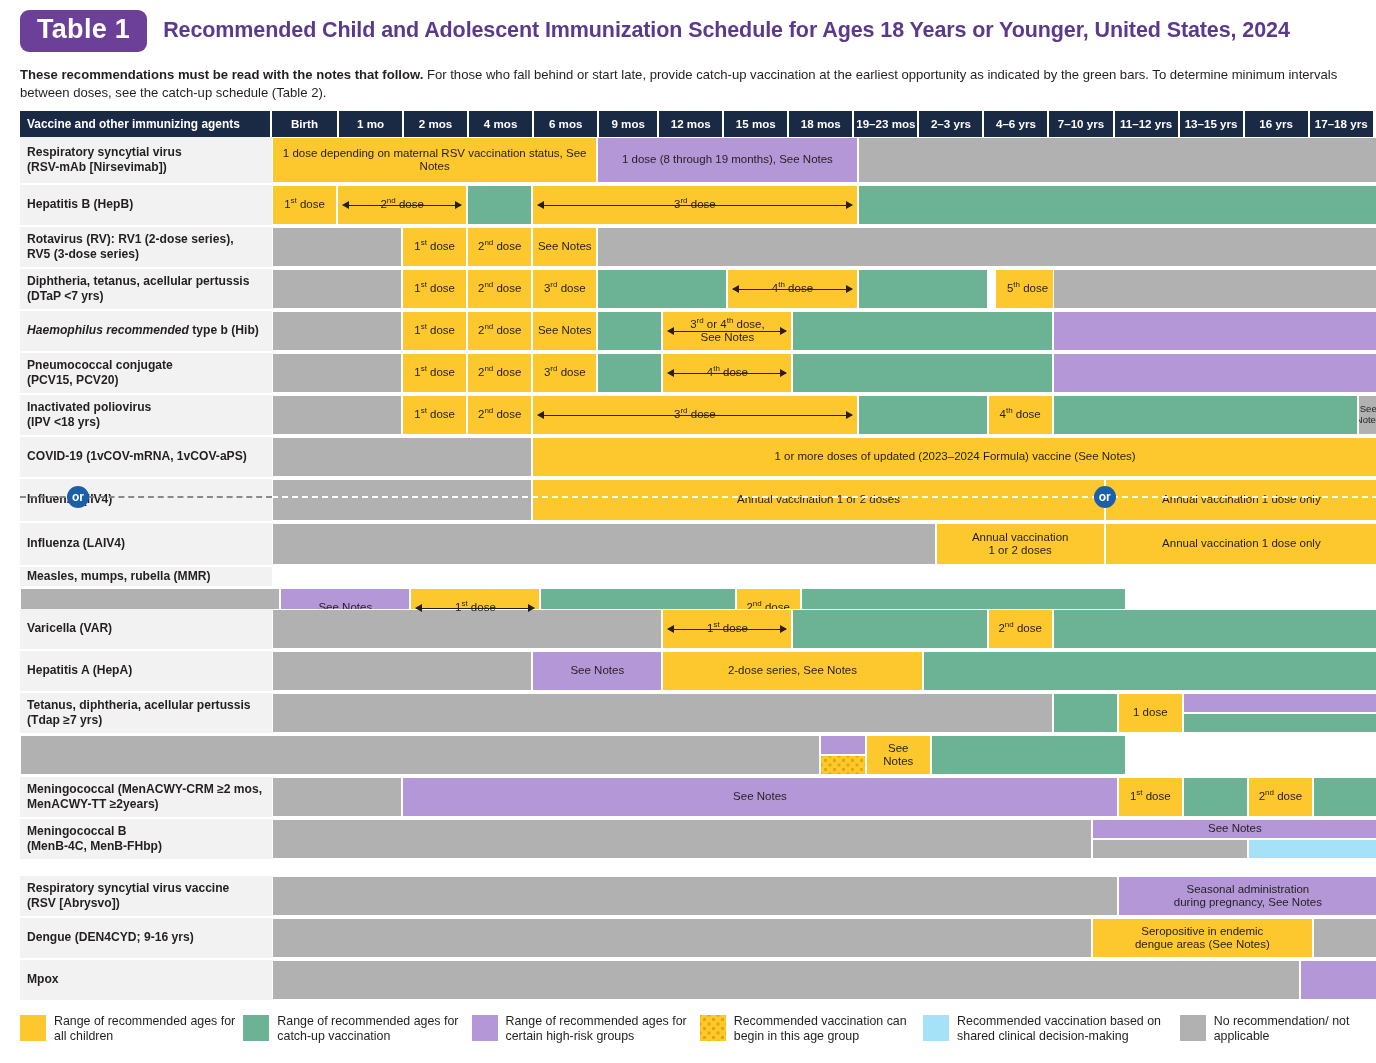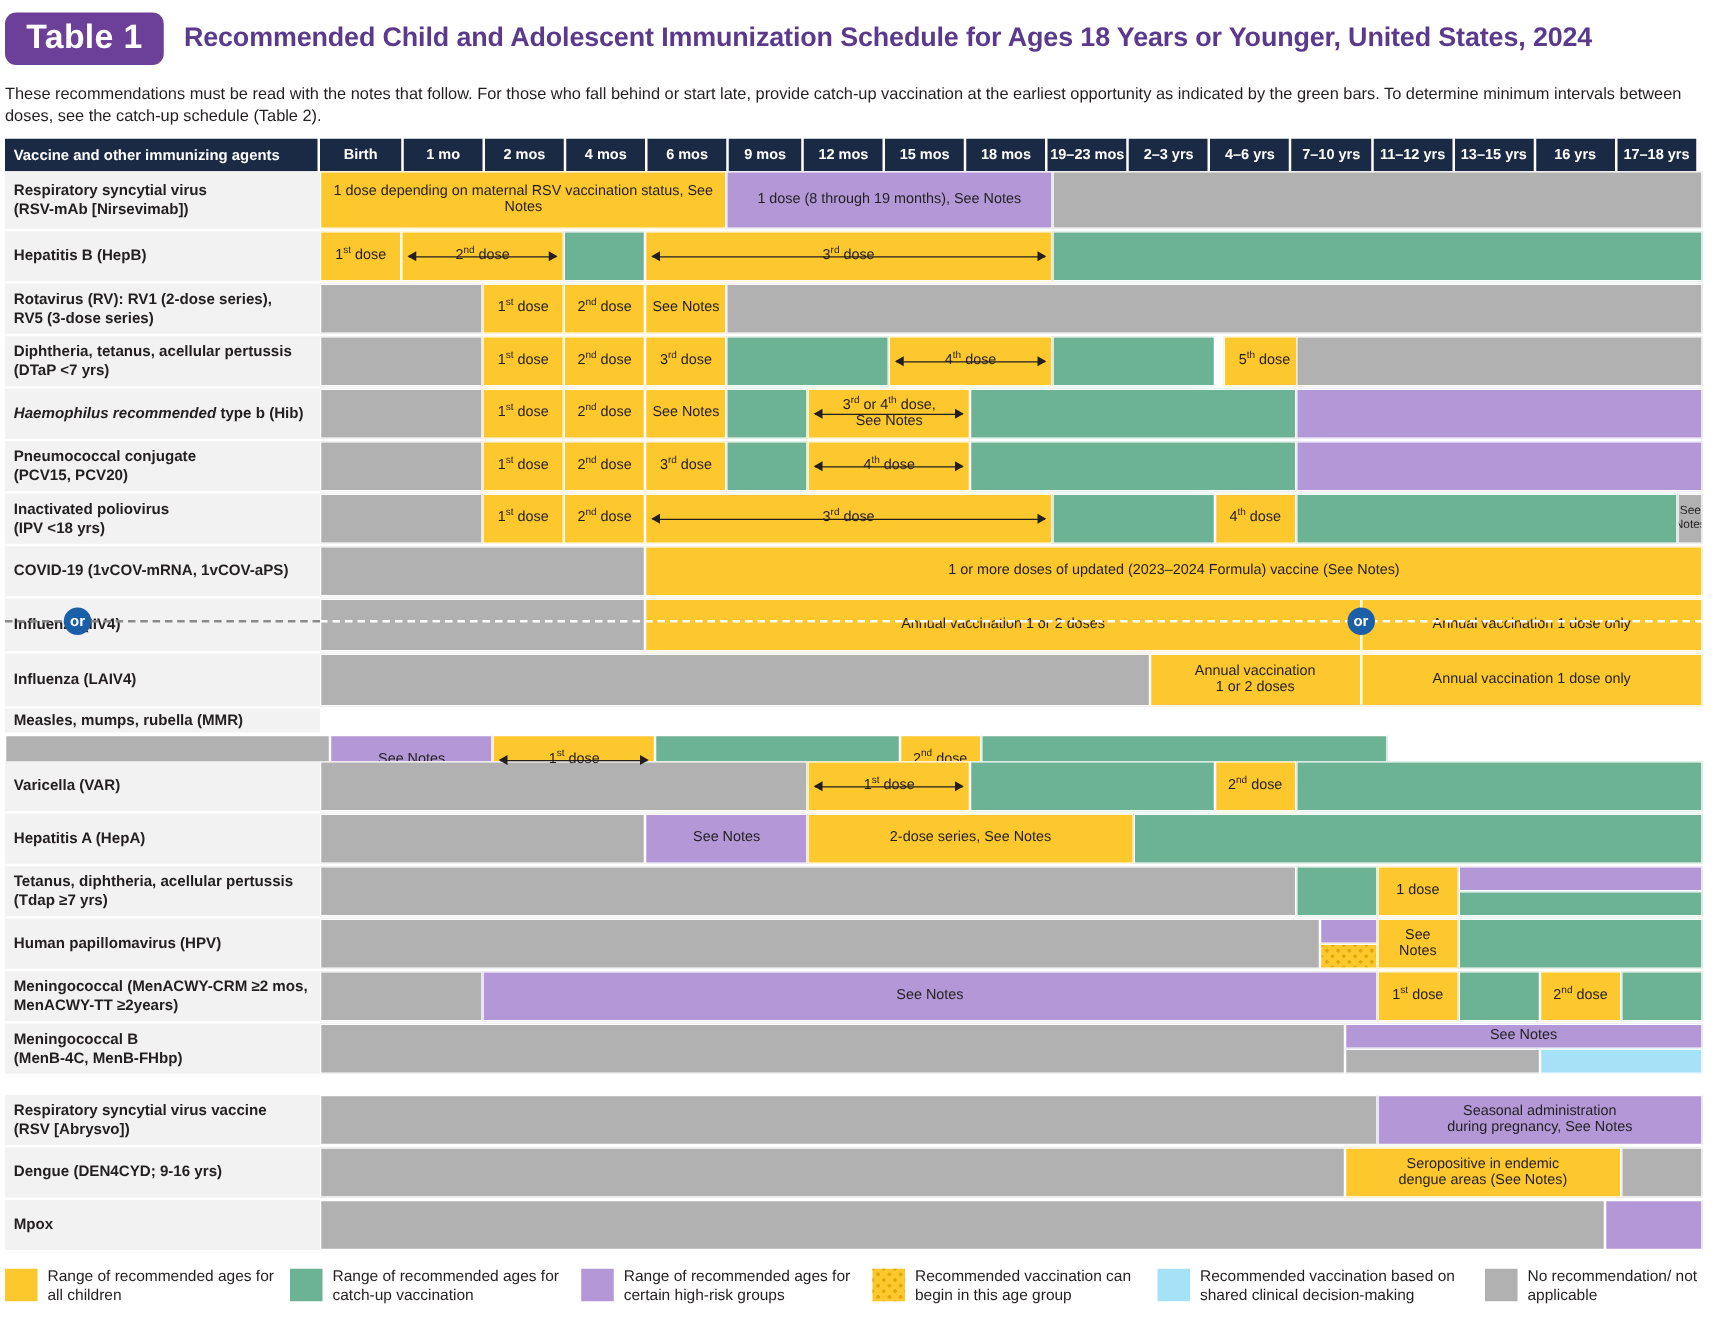--- a/index.html
+++ b/index.html
@@ -4,37 +4,37 @@
 <style>
   * { box-sizing: border-box; }
   html, body { margin:0; padding:0; }
   body {
     width:1376px; height:1063px;
     background:#ffffff;
     font-family:"Liberation Sans", sans-serif;
     color:#231f20;
     overflow:hidden;
   }
-  .page { position:relative; width:1376px; height:1063px; padding:0 0; }
+  .page { position:relative; width:1376px; height:1063px; padding:0 16px; }
 
   
   .titlebar { display:flex; align-items:center; padding:10px 4px 4px 4px; }
   .table-badge {
     background:#6c3f99; color:#fff; font-weight:bold; font-size:27px;
     padding:5px 17px 7px 17px; border-radius:9px; letter-spacing:.3px;
     line-height:1.1;
   }
   .title-text {
     color:#5b3a8e; font-weight:bold; font-size:21.5px; margin-left:16px;
     letter-spacing:-.1px;
   }
 
   
   .intro { font-size:13.1px; line-height:1.42; padding:10px 4px 8px 4px; color:#231f20; }
-  .intro b { font-weight:normal;margin-top:36px; }
+  .intro b { font-weight:bold;margin-top:36px; }
 
   
   .grid { position:relative; width:1360px; margin-left:4px; }
 
   .hdr { display:flex; height:26px; }
   .hdr-cell {
     background:#1b2a44; color:#fff; font-weight:bold; font-size:11.6px;
     display:flex; align-items:center; justify-content:center;
     margin-right:2px; white-space:nowrap; overflow:hidden;
   }
@@ -385,23 +385,20 @@
             <div class="bar c-gray" style="left: 0px; width: 780.706px; top: 0px; height: 40px;"></div>
             <div class="bar c-green" style="left: 780.706px; width: 65.0588px; top: 0px; height: 40px;"></div>
             <div class="bar c-yellow" style="left: 845.765px; width: 65.0588px; top: 0px; height: 40px;">
               <span>1 dose</span>
             </div>
             <div class="bar c-purple" style="left: 910.824px; width: 195.176px; top: 0px; height: 20px;"></div>
             <div class="bar c-green" style="left: 910.824px; width: 195.176px; top: 20px; height: 20px;"></div>
           </div>
         </div>
         <div class="row" style="height: 42px;">
-          <div class="rowlabel" style="width: 252px; height: 42px;">
-            <span>Human papillomavirus (HPV)</span>
-          </div>
           <div class="track" style="width: 1106px; height: 42px;">
             <div class="bar c-gray" style="left: 0px; width: 800.224px; top: 0px; height: 40px;"></div>
             <div class="bar c-purple" style="left: 800.224px; width: 45.5412px; top: 0px; height: 20px;"></div>
             <div class="bar c-dot" style="left: 800.224px; width: 45.5412px; top: 20px; height: 20px;"></div>
             <div class="bar c-yellow" style="left: 845.765px; width: 65.0588px; top: 0px; height: 40px;">
               <span>See<br>Notes</span>
             </div>
             <div class="bar c-green" style="left: 910.824px; width: 195.176px; top: 0px; height: 40px;"></div>
           </div>
         </div>

